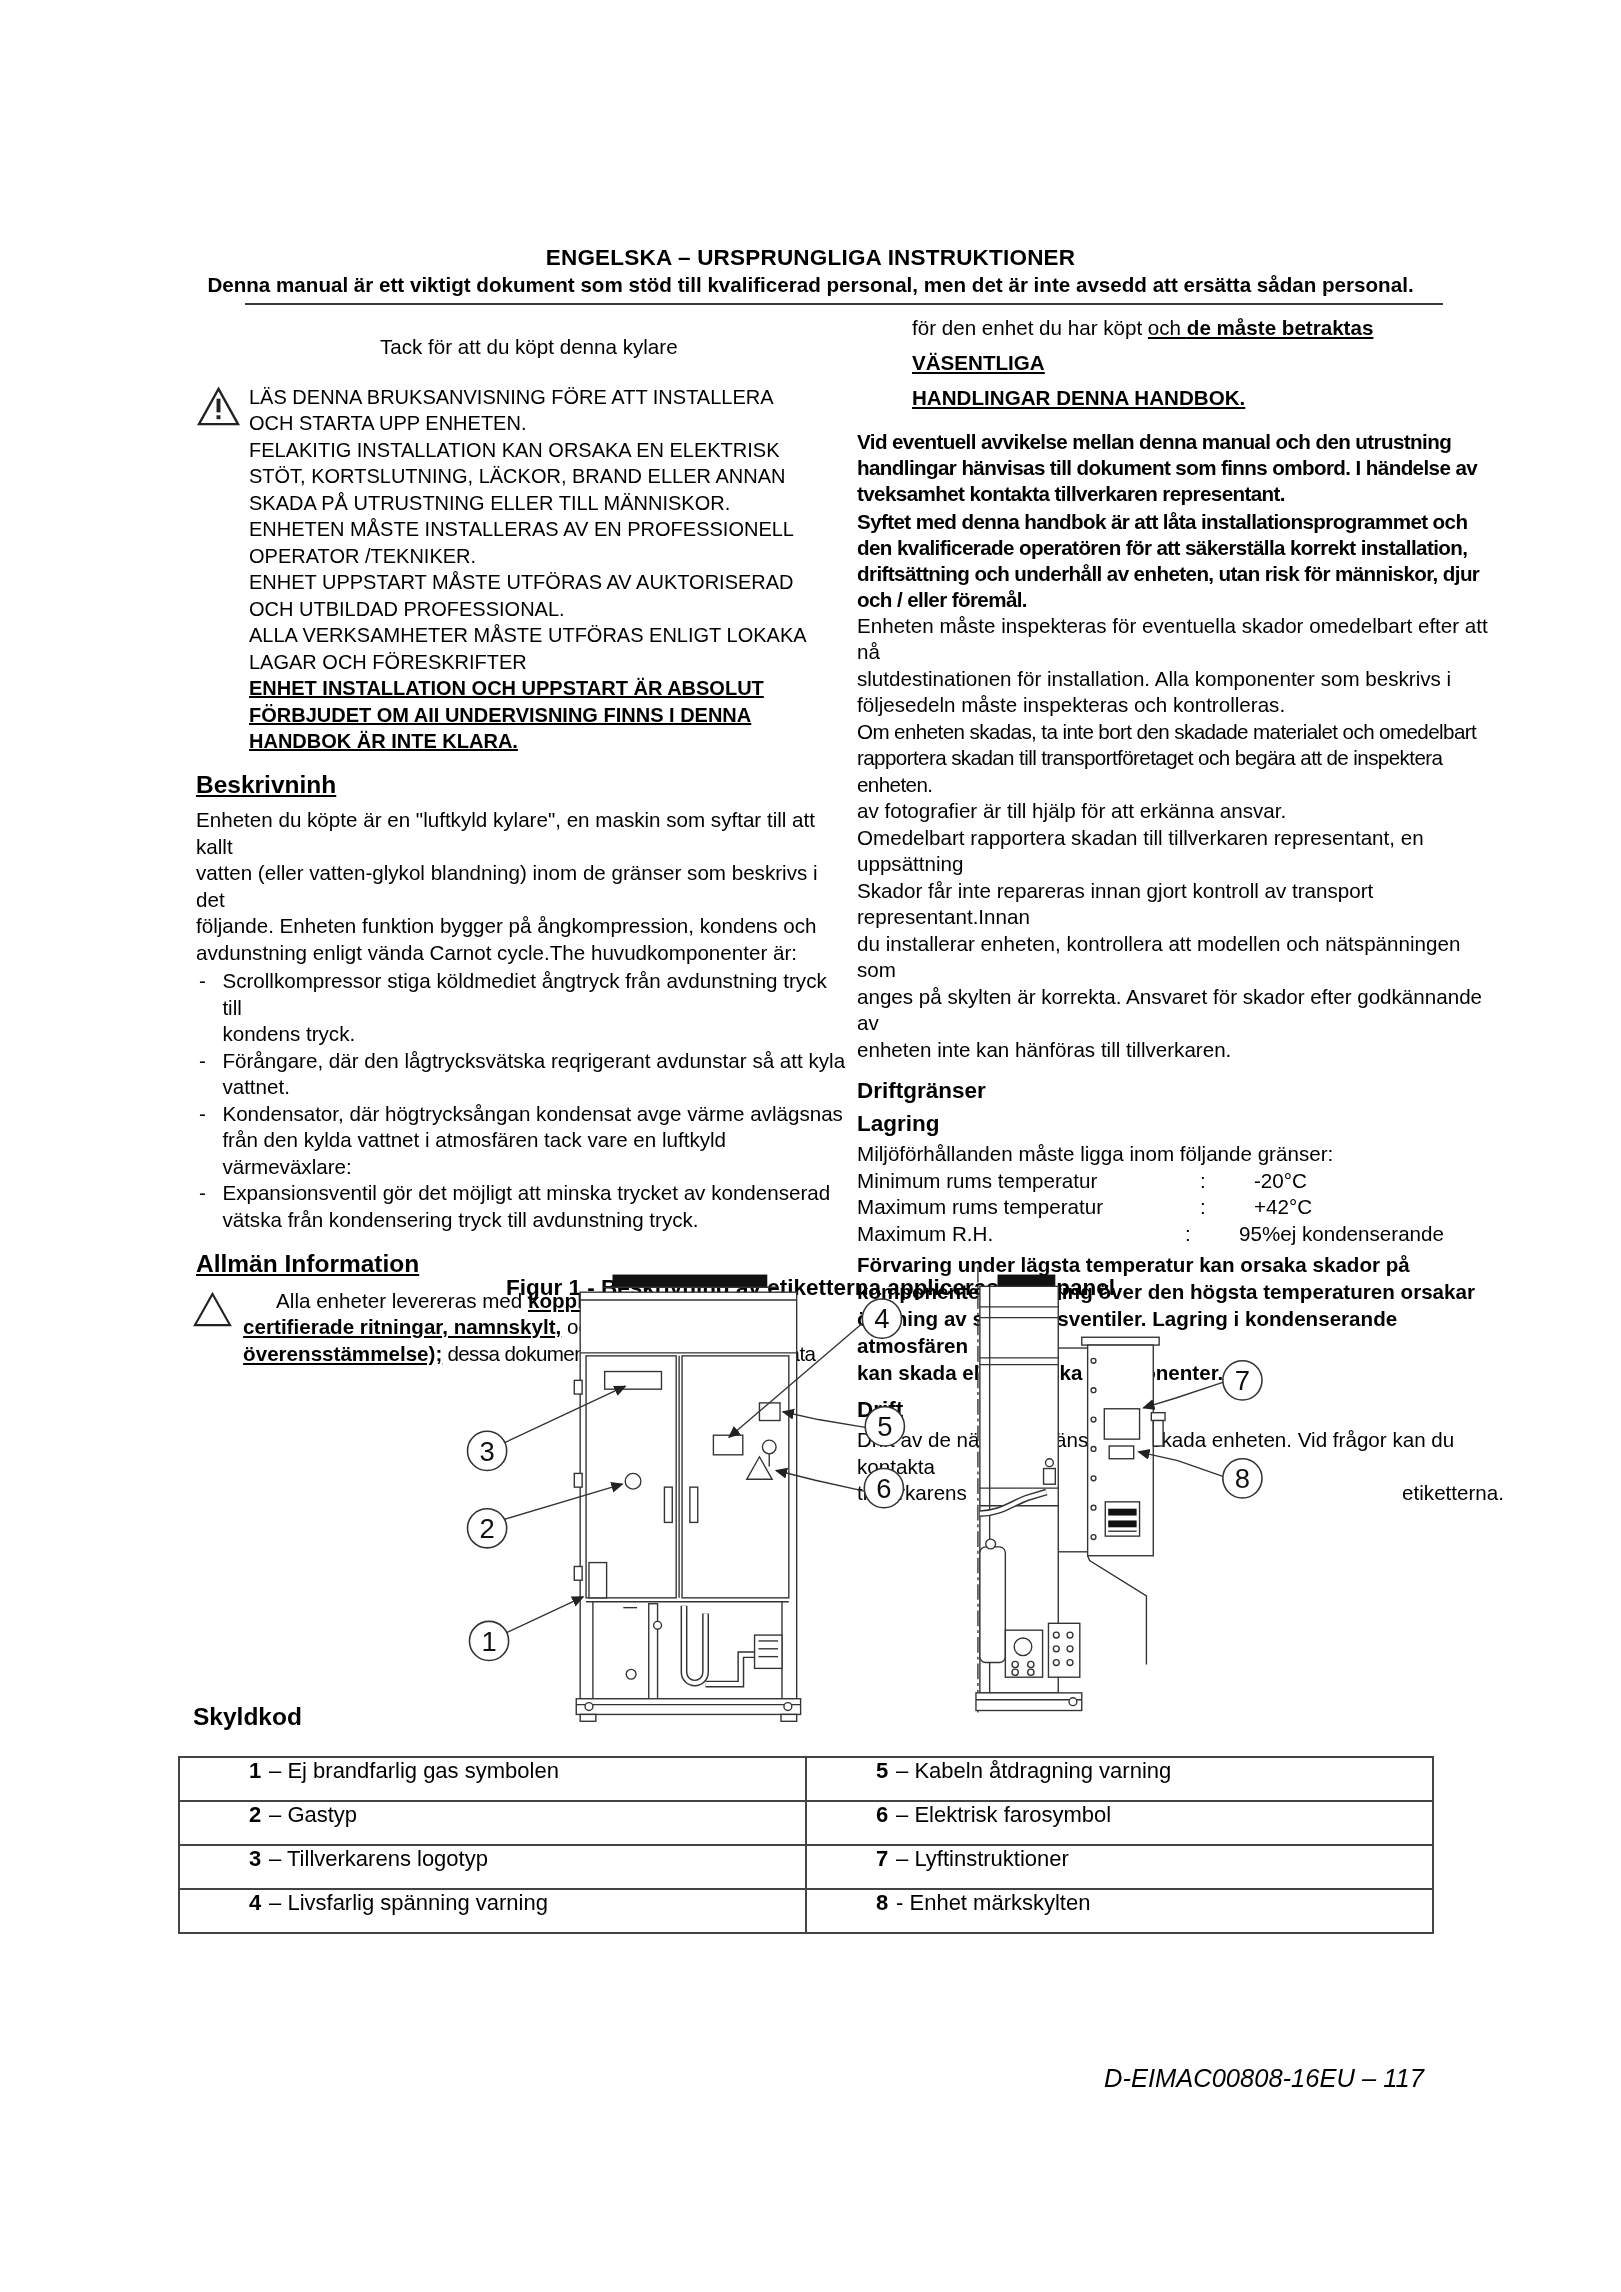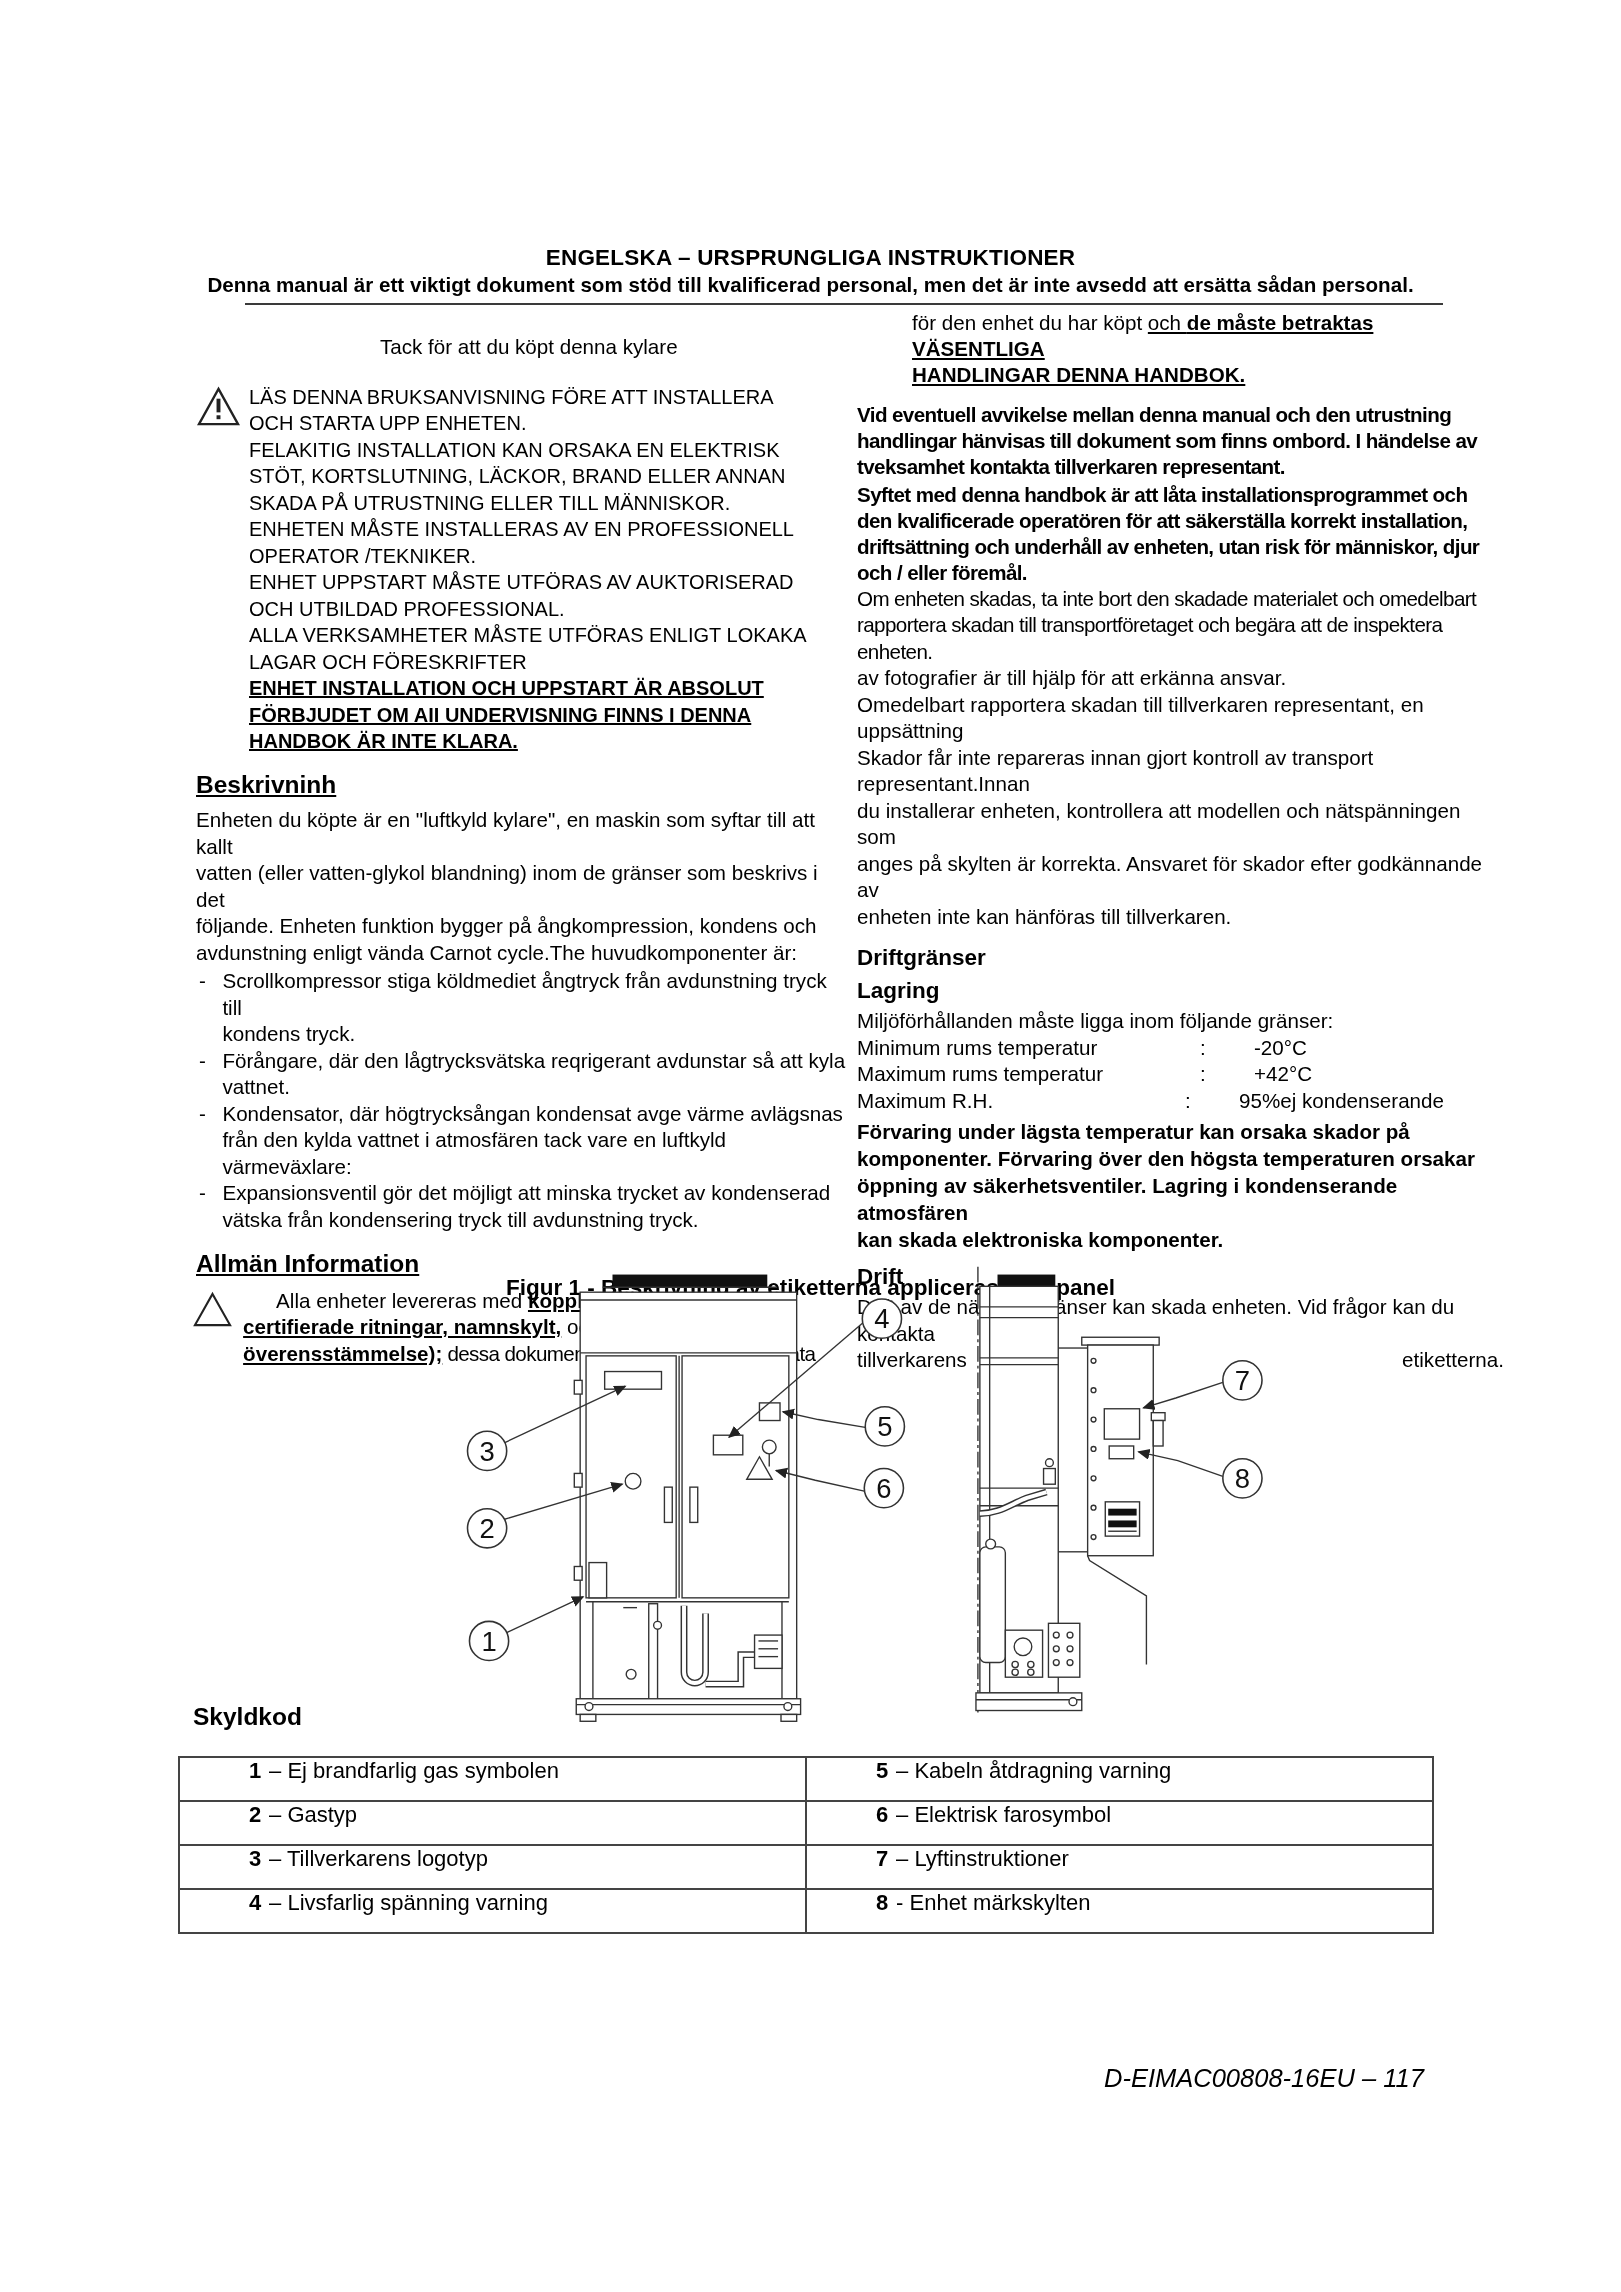--- a/index.html
+++ b/index.html
@@ -151,37 +151,42 @@
           <path d="M21 3 L39 35 L3 35 Z" fill="none" stroke="#222" stroke-width="2.2"></path>
         </svg>
       </span>
       <div class="infotext">
         <span>Alla enheter levereras med </span><span class="b-u">kopplingsscheman, certifierade ritningar, namnskylt,</span><span> och </span><span class="b-u">DOC (försäkran om överensstämmelse);</span><span class="cond"> dessa dokument framgår alla tekniska data</span>
       </div>
     </div>
   </div>
 
   <div class="col col-right">
-    <div class="indent56" style="line-height:26px;">
+    <div class="indent56" style="line-height:35px;">
       <div><span>för den enhet du har köpt </span><span class="u">och </span><span class="b-u">de måste betraktas VÄSENTLIGA</span></div>
       <div><span class="b-u">HANDLINGAR DENNA HANDBOK.</span></div>
     </div>
 
     <div class="para bold cond" style="margin-top:13.7px;line-height:26px;">
         <div>Vid eventuell avvikelse mellan denna manual och den utrustning</div>
         <div>handlingar hänvisas till dokument som finns ombord. I händelse av</div>
         <div>tveksamhet kontakta tillverkaren representant.</div>
       </div>
     <div class="para bold cond" style="margin-top:2px;line-height:26px;">
         <div>Syftet med denna handbok är att låta installationsprogrammet och</div>
         <div>den kvalificerade operatören för att säkerställa korrekt installation,</div>
         <div>driftsättning och underhåll av enheten, utan risk för människor, djur</div>
         <div>och / eller föremål.</div>
       </div>
 
+    <div>
+        <div>Enheten måste inspekteras för eventuella skador omedelbart efter att nå</div>
+        <div>slutdestinationen för installation. Alla komponenter som beskrivs i</div>
+        <div>följesedeln måste inspekteras och kontrolleras.</div>
+      </div>
     <div class="cond">
         <div>Om enheten skadas, ta inte bort den skadade materialet och omedelbart</div>
         <div>rapportera skadan till transportföretaget och begära att de inspektera</div>
         <div>enheten.</div>
       </div>
     <div>
         <div>av fotografier är till hjälp för att erkänna ansvar.</div>
         <div>Omedelbart rapportera skadan till tillverkaren representant, en uppsättning</div>
         <div>Skador får inte repareras innan gjort kontroll av transport representant.Innan</div>
         <div>du installerar enheten, kontrollera att modellen och nätspänningen som</div>

